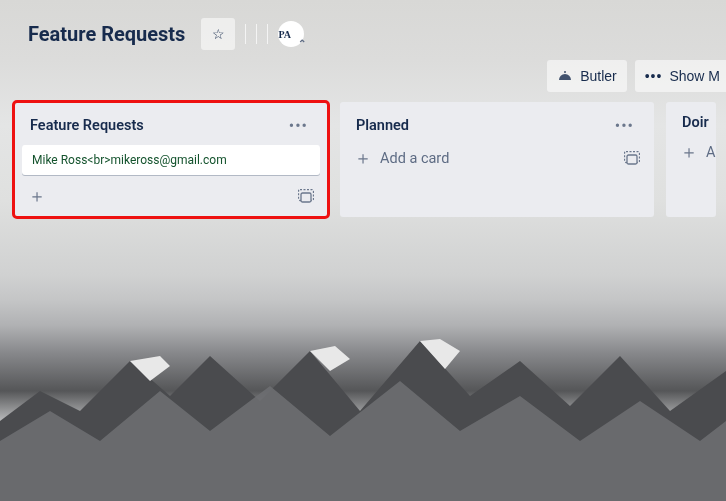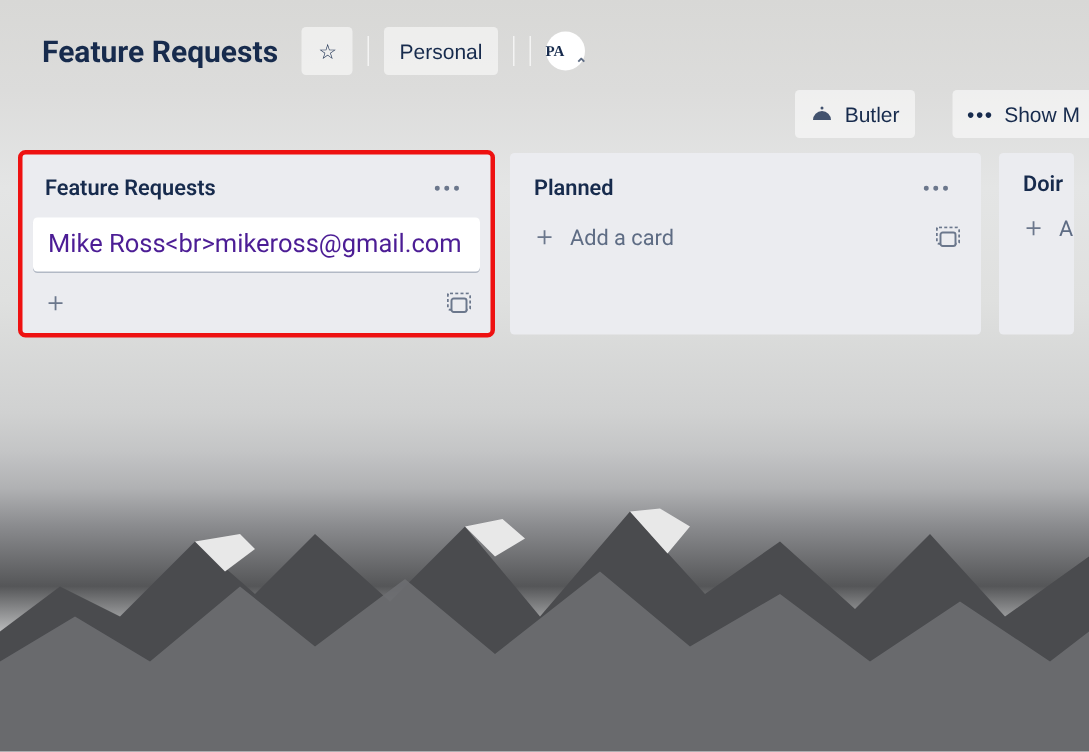--- a/index.html
+++ b/index.html
@@ -22,34 +22,34 @@
     padding: 0 10px; font-size: 14px; color: #172b4d; cursor: pointer; gap: 7px;
   }
   .hbtn.icon-only { width: 34px; padding: 0; }
   .divider { width: 1px; height: 20px; background: rgba(255,255,255,0.7); }
   .avatar {
     width: 26px; height: 26px; border-radius: 50%; background: #fff;
     font-size: 10px; font-weight: 700; color: #172b4d;
     display: inline-flex; align-items: center; position: relative; font-family: Liberation Serif, serif;
   }
   .avatar .chev { position: absolute; right: -2px; bottom: -2px; font-size: 10px; color: #5e6c84; }
-  .subheader { display: flex; justify-content: flex-end; padding: 0 0 10px 0; gap: 25px; position: relative; z-index: 2; }
+  .subheader { display: flex; justify-content: flex-end; padding: 0 0 10px 0; gap: 8px; position: relative; z-index: 2; }
   .subheader .hbtn { margin-right: 0; }
   .board { display: flex; gap: 12px; padding: 0 0 0 14px; position: relative; z-index: 2; }
   .list {
     background: #ebecf0; border-radius: 3px; width: 314px; flex-shrink: 0;
     display: flex; flex-direction: column; padding: 8px;
   }
   .list.highlight { outline: 3px solid #e11; outline-offset: -1px; }
   .list-header { display: flex; align-items: center; justify-content: space-between; padding: 4px 6px 6px 8px; }
   .list-title { font-size: 14.5px; font-weight: 600; color: #172b4d; }
   .list-menu { color: #6b778c; font-size: 16px; padding: 2px 6px; cursor: pointer; letter-spacing: 1px; }
   .card {
     background: #fff; border-radius: 3px; box-shadow: 0 1px 0 rgba(9,30,66,.25);
-    padding: 8px 10px; font-size: 17px; color: #4c1d95; margin: 2px 0 6px 0; cursor: pointer;
+    padding: 8px 10px; font-size: 12px; color: #14532d; margin: 2px 0 6px 0; cursor: pointer;
   }
   .list-footer { display: flex; align-items: center; justify-content: space-between; padding: 6px 6px 4px 6px; color: #5e6c84; }
   .add-card { display: inline-flex; align-items: center; gap: 8px; font-size: 14.5px; cursor: pointer; }
   .plus { font-size: 18px; line-height: 1; color: #6b778c; }
   .template-icon { cursor: pointer; color: #6b778c; }
   .cut { width: 50px; overflow: hidden; }
   svg { display: block; }
 </style>
 </head>
 <body>
@@ -59,23 +59,20 @@
   <path d="M0,140 L50,110 L100,140 L160,90 L210,130 L270,85 L330,135 L400,80 L460,130 L520,95 L580,140 L640,100 L700,140 L726,120 L726,200 L0,200 Z" fill="#6d6e71" opacity="0.9"></path>
   <path d="M130,60 L150,80 L170,65 L160,55 Z M310,50 L330,70 L350,58 L335,45 Z M420,40 L445,68 L460,50 L440,38 Z" fill="#e8e8e8"></path>
 </svg>
 
 <div class="header">
   <div class="board-title">Feature Requests</div>
   <button class="hbtn icon-only">
     <span>☆</span>
   </button>
   <div class="divider"></div>
-  <button class="hbtn">
-    <span>Personal</span>
-  </button>
   <div class="divider"></div>
   <div class="divider"></div>
   <div class="avatar">
     <span>PA</span>
     <span class="chev">⌃</span>
   </div>
 </div>
 
 <div class="subheader">
   <button class="hbtn">

